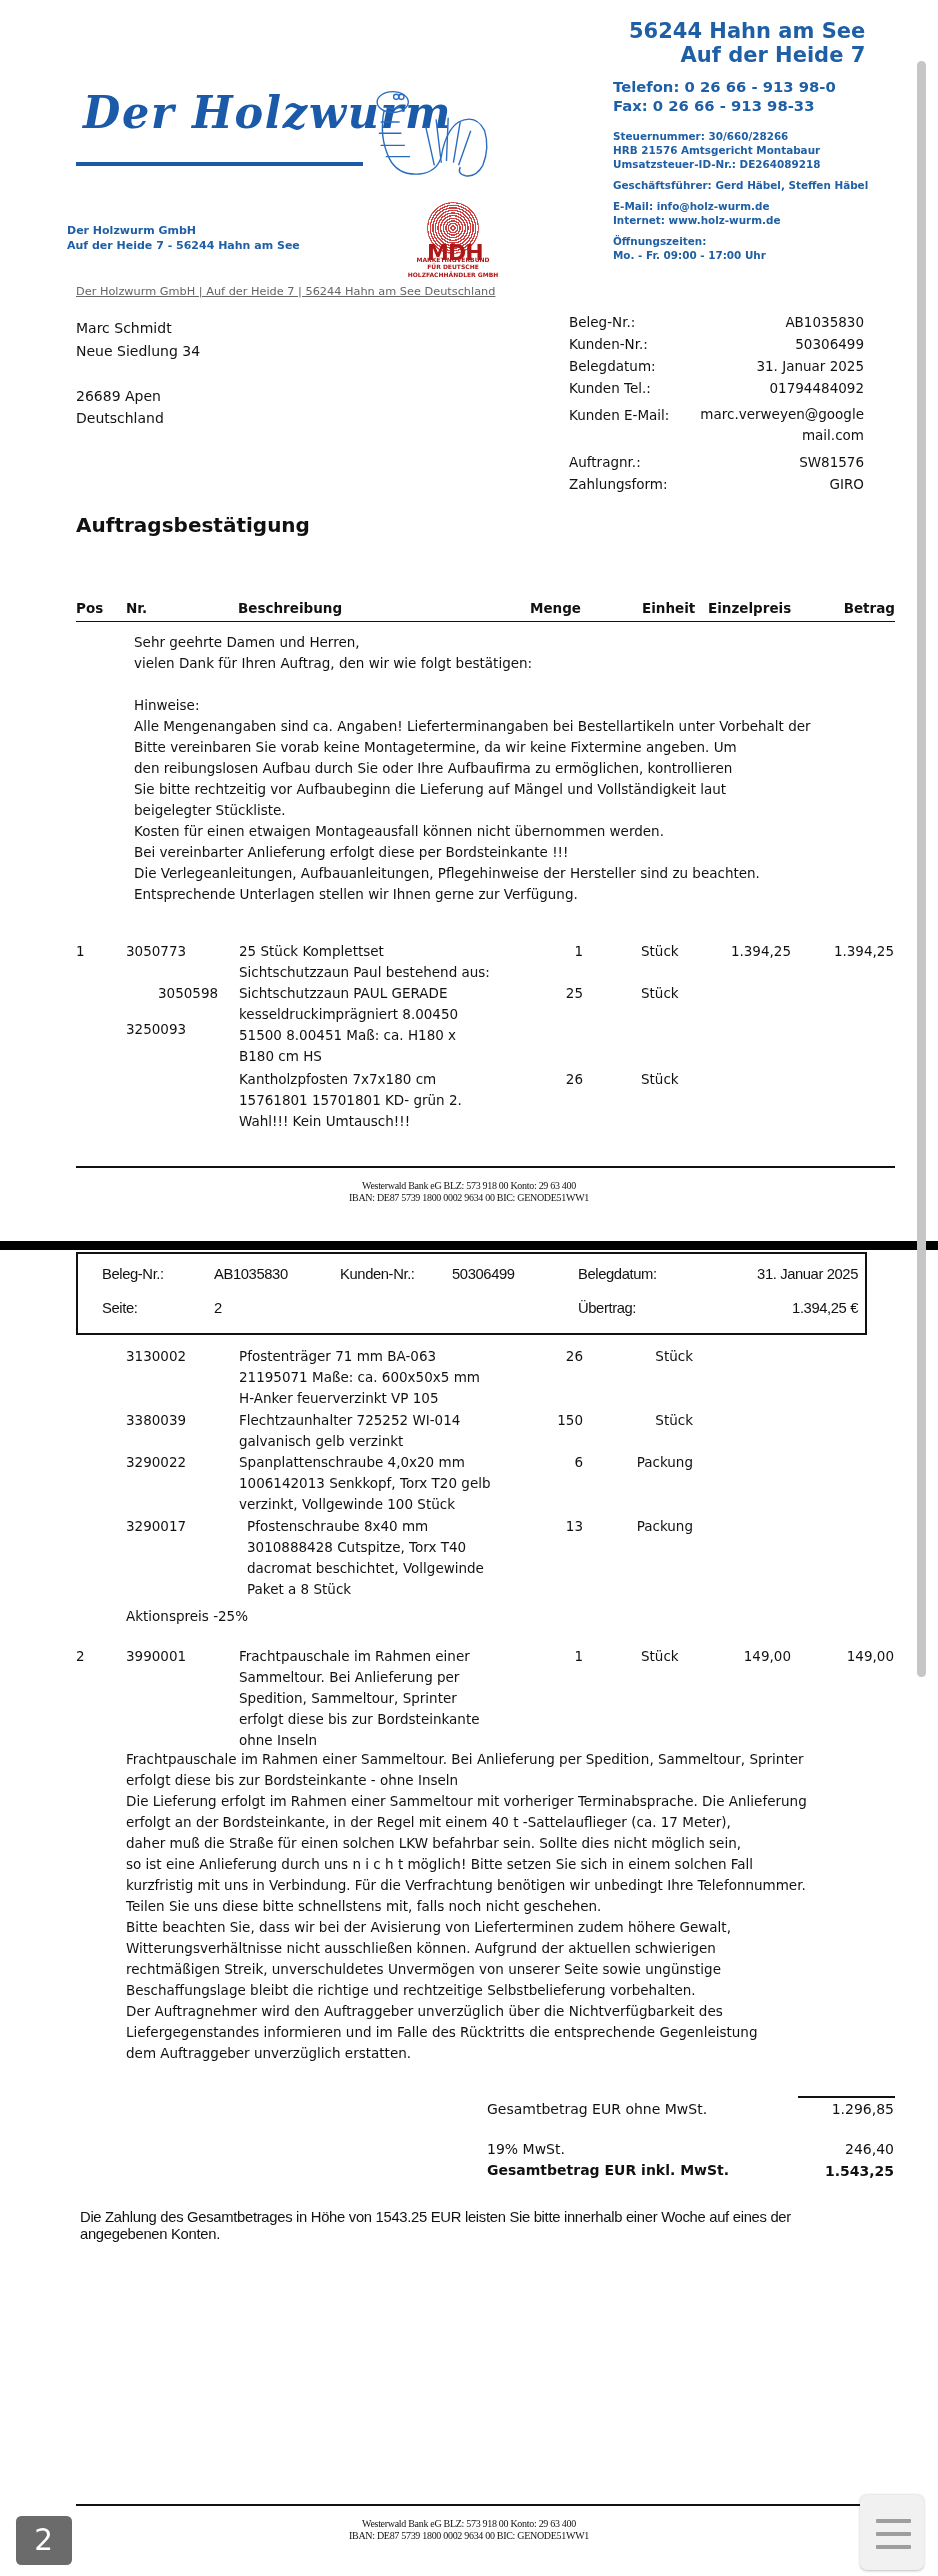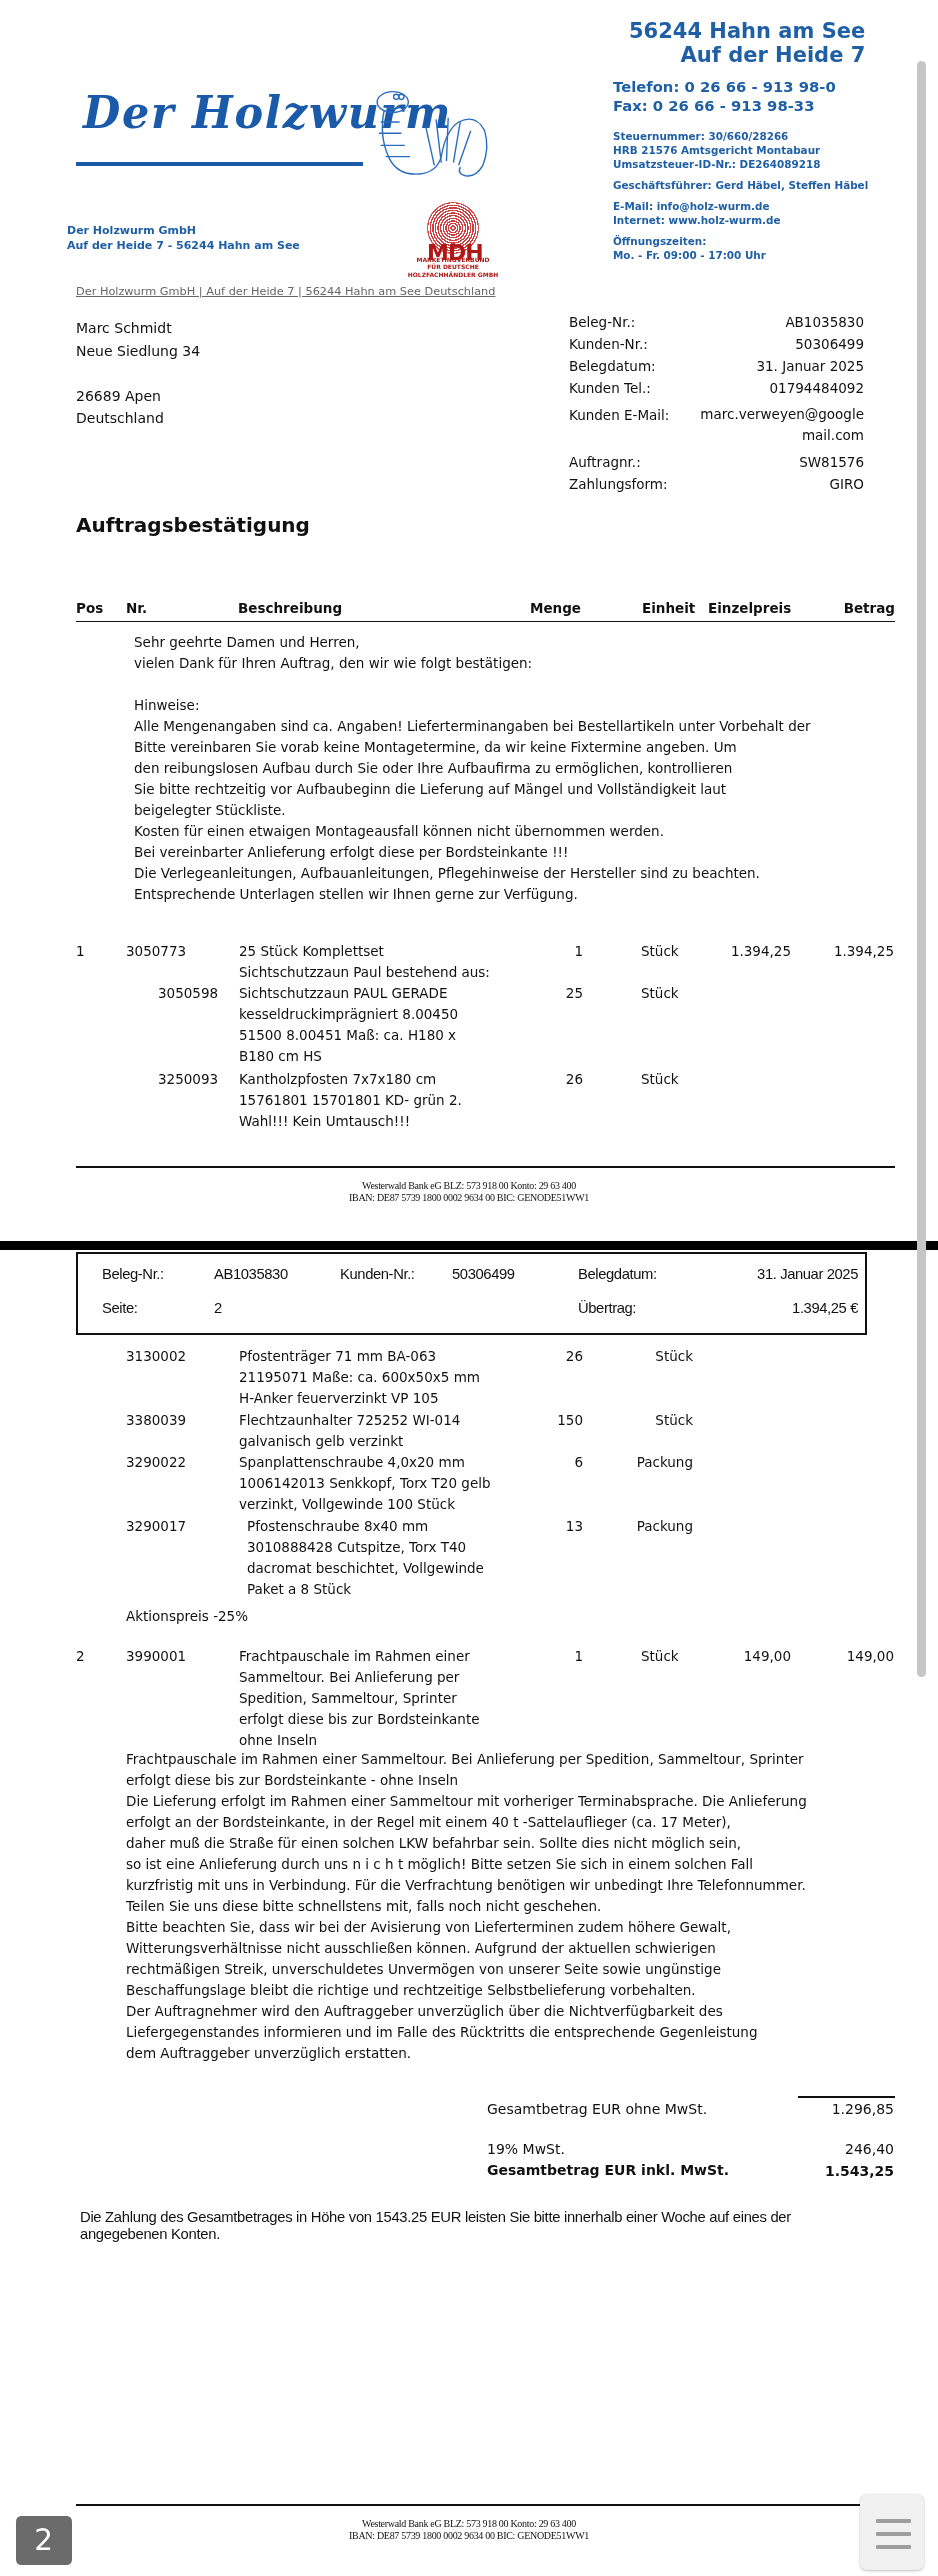--- a/index.html
+++ b/index.html
@@ -217,21 +217,21 @@
       <div class="row c-desc" style="top: 983px; left: 239px;">
         <div>Sichtschutzzaun PAUL GERADE</div>
         <div>kesseldruckimprägniert 8.00450</div>
         <div>51500   8.00451 Maß: ca. H180 x</div>
         <div>B180 cm  HS</div>
       </div>
       <div class="row c-menge" style="top: 983px; left: 513px;">25</div>
       <div class="row c-einh" style="top: 983px; left: 641px; text-align: left;">Stück</div>
     </div>
     <div>
-      <div class="row c-nr" style="top: 1069px; left: 126px; margin-left: 32px;">3250093</div>
+      <div class="row c-nr" style="top: 1019px; left: 126px;">3250093</div>
       <div class="row c-desc" style="top: 1069px; left: 239px;">
         <div>Kantholzpfosten 7x7x180 cm</div>
         <div>15761801   15701801 KD- grün 2.</div>
         <div>Wahl!!! Kein Umtausch!!!</div>
       </div>
       <div class="row c-menge" style="top: 1069px; left: 513px;">26</div>
       <div class="row c-einh" style="top: 1069px; left: 641px; text-align: left;">Stück</div>
     </div>
   </div>
 

